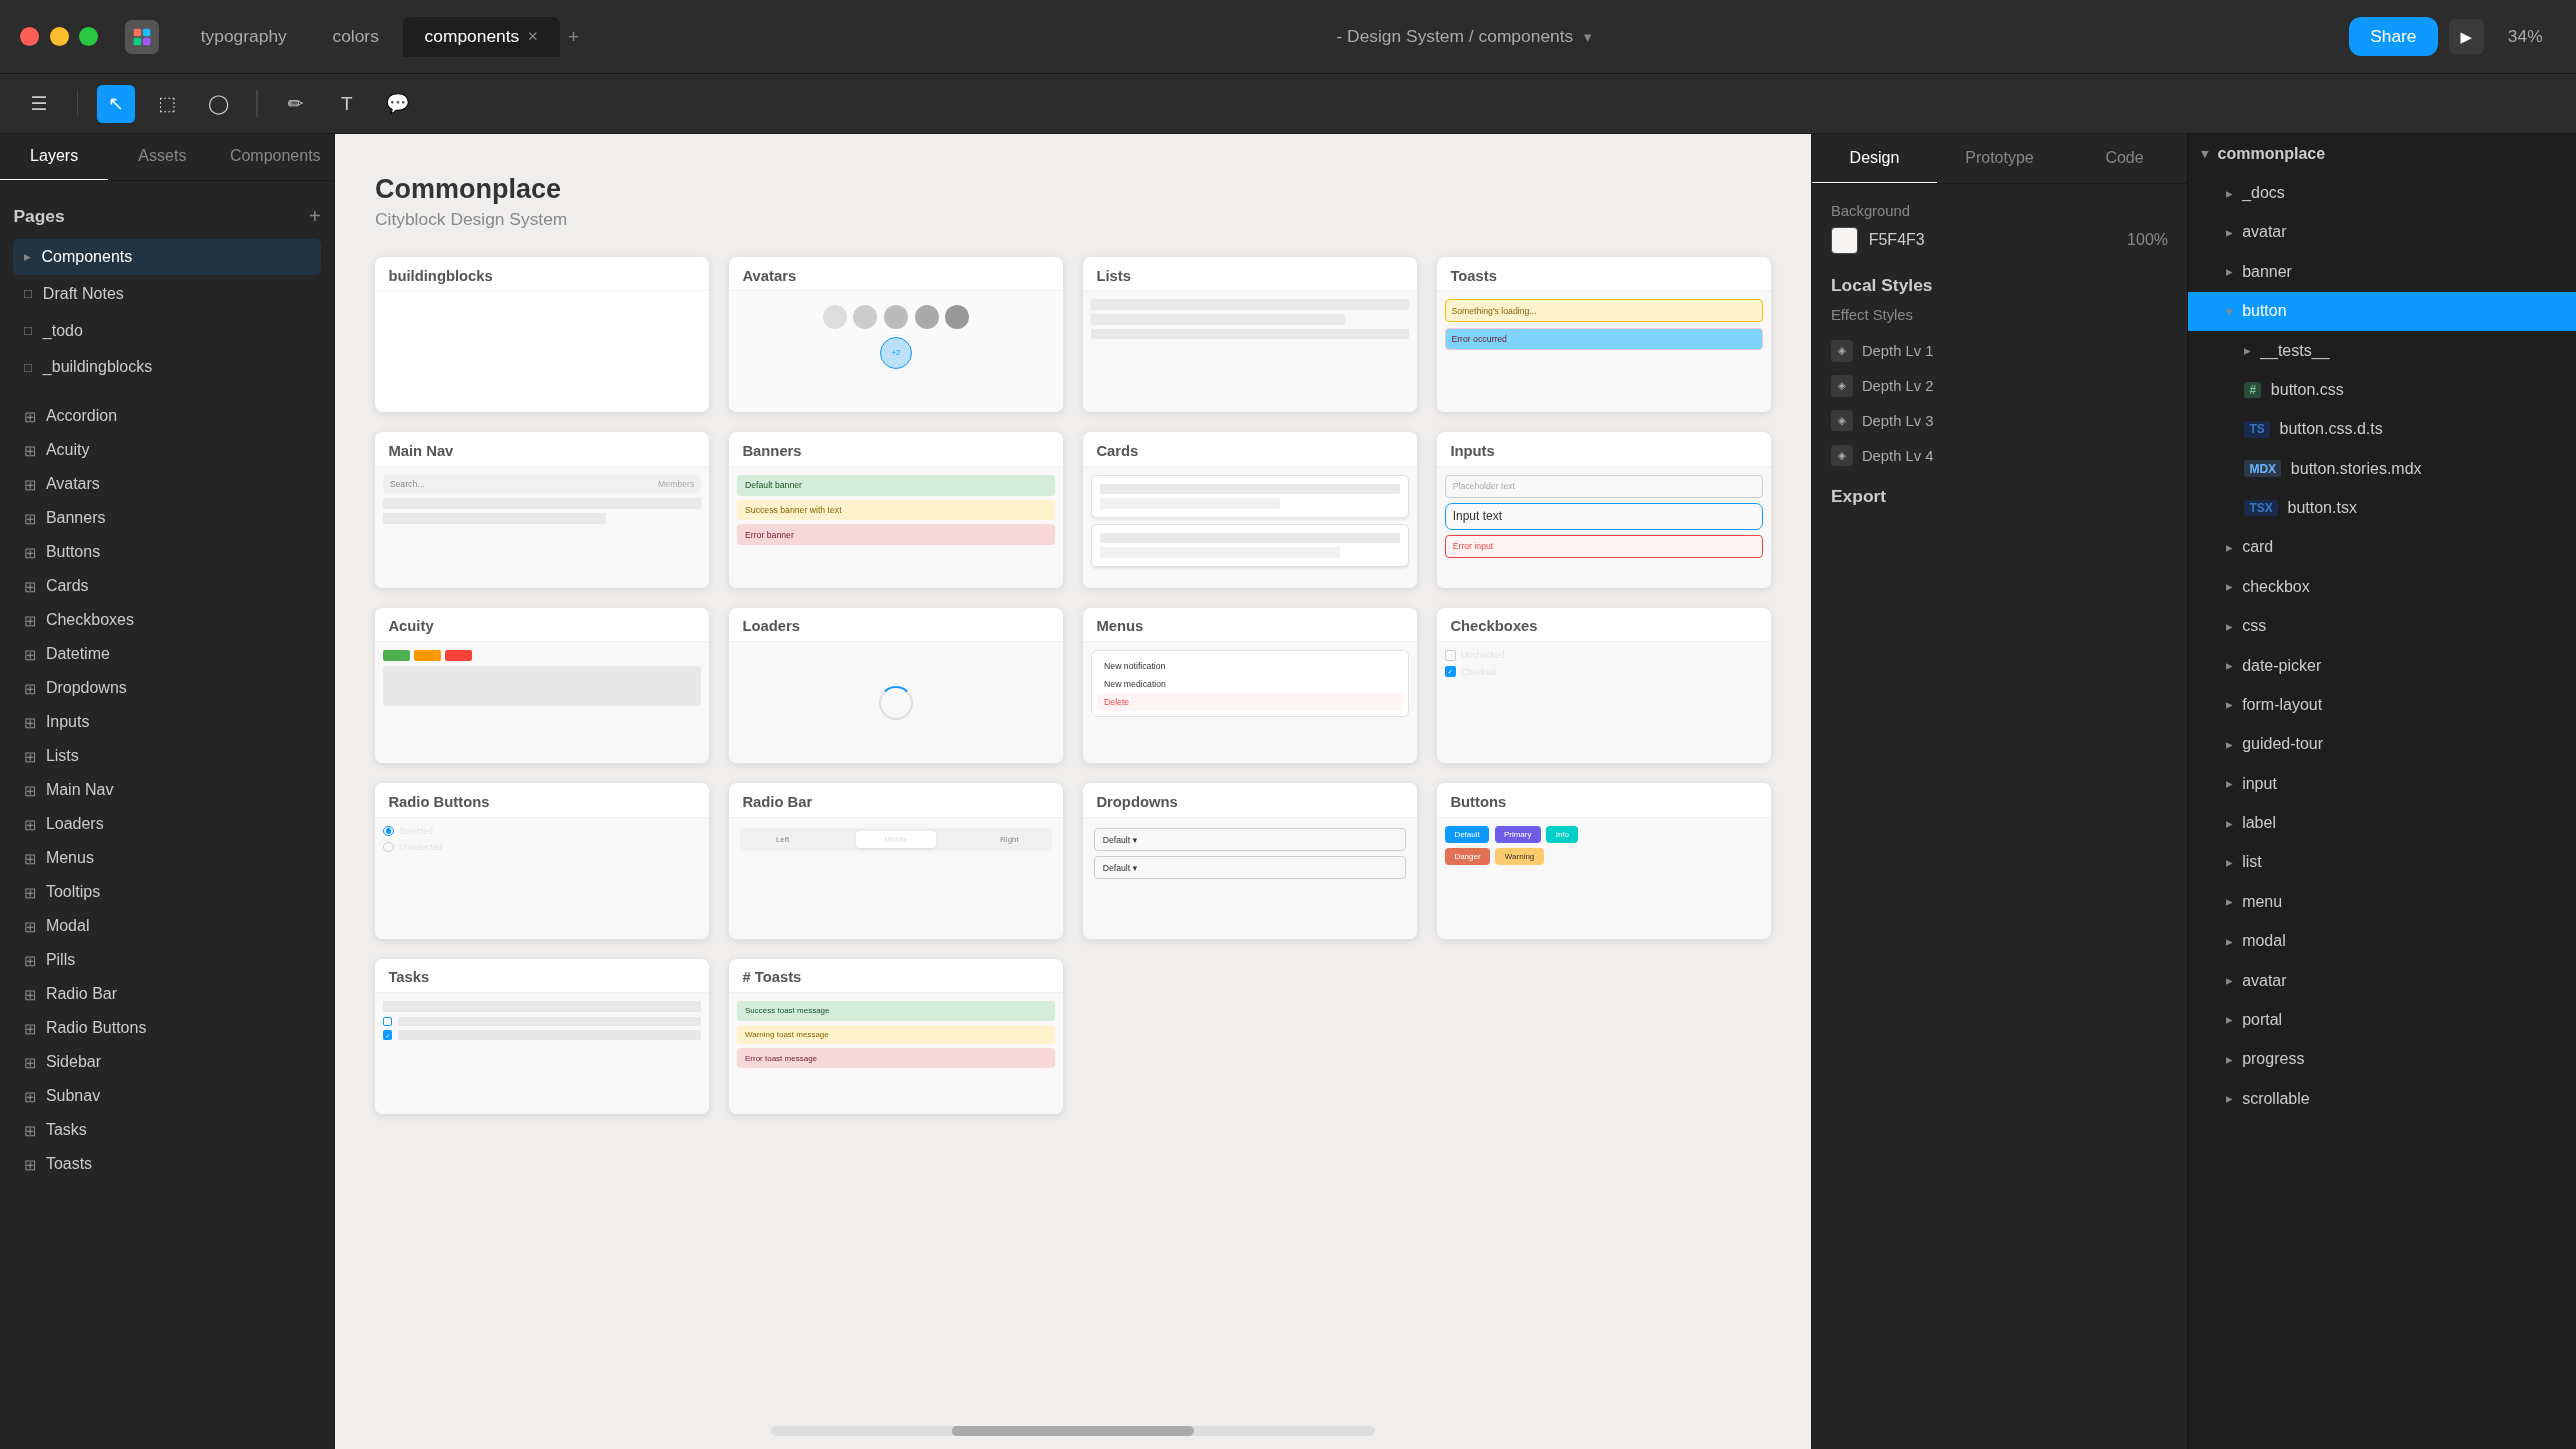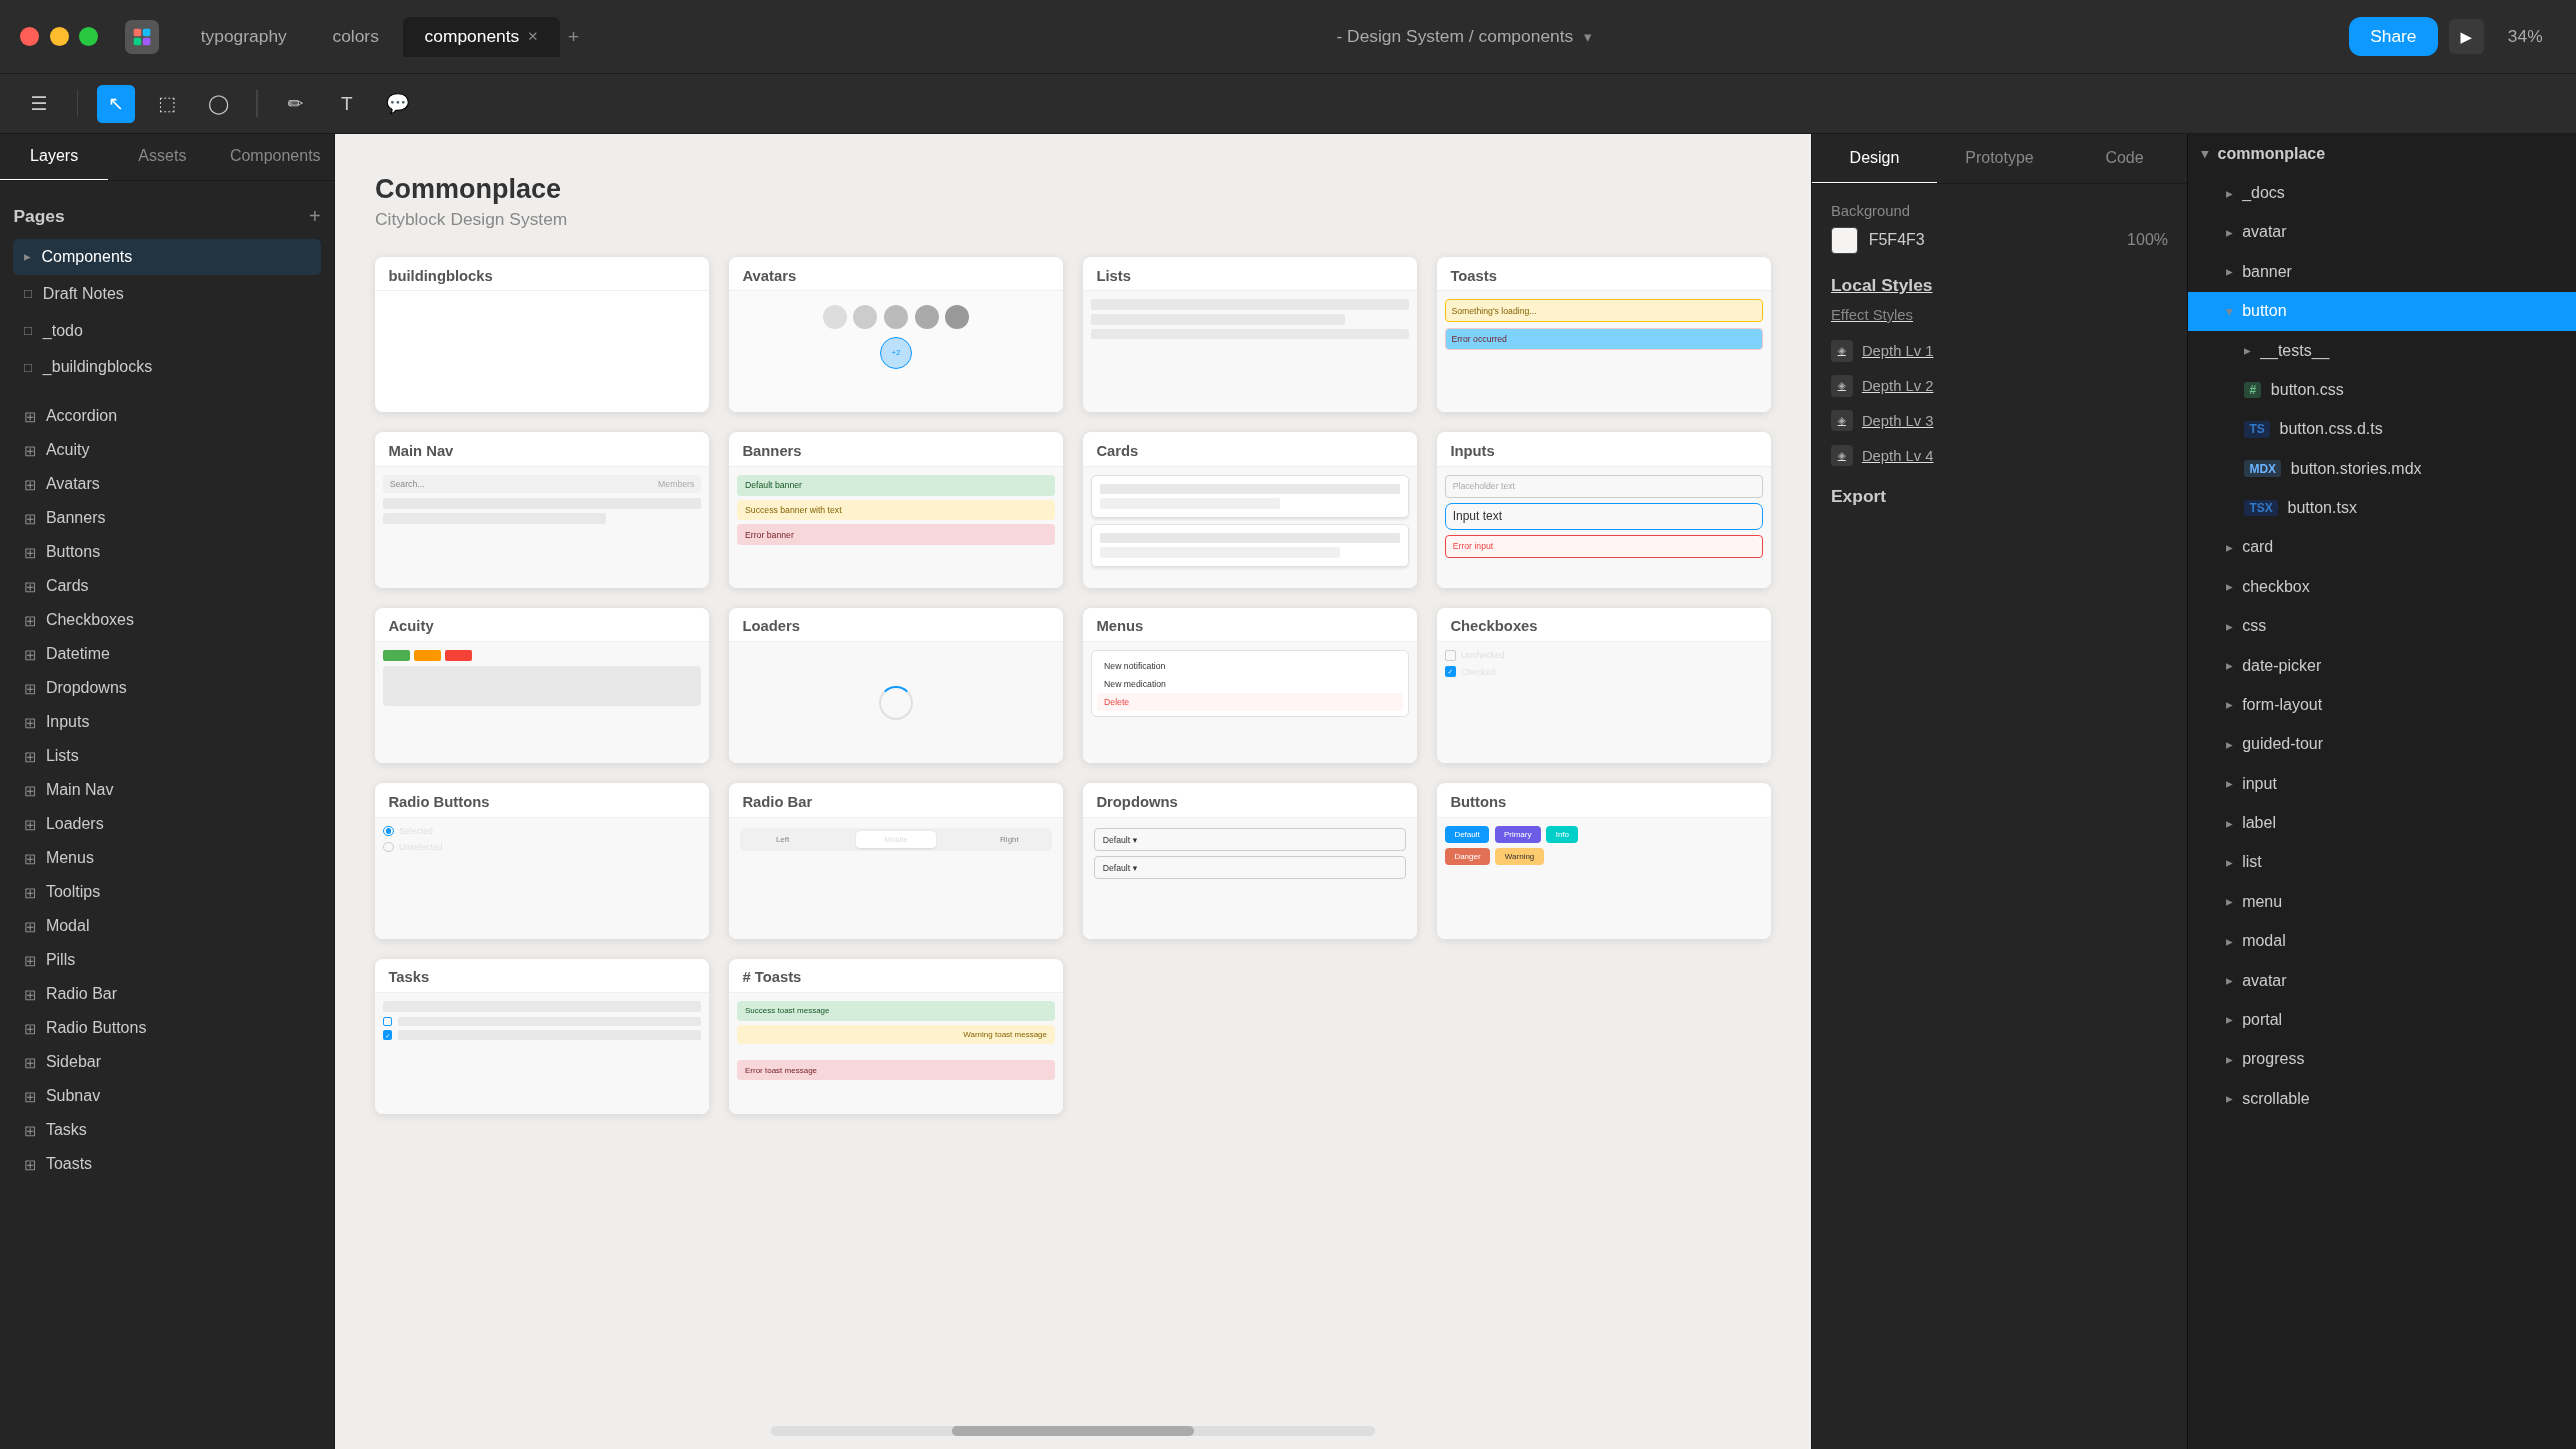--- a/index.html
+++ b/index.html
@@ -241,21 +241,21 @@
     .canvas-scrollbar-thumb {
       position: absolute;
       left: 30%;
       width: 40%;
       height: 100%;
       background: #aaa;
       border-radius: 4.7px;
     }
 
     
-    .local-styles-section { margin-bottom: 13.4px; text-decoration: underline; }
+    .local-styles-section { margin-bottom: 13.4px; }
     .local-styles-title { font-size: 17.4px; color: #ccc; font-weight: 600; margin-bottom: 10.7px; }
     .effect-style-item { display: flex; align-items: center; gap: 9.4px; padding: 6.7px 0; font-size: 14.8px; color: #aaa; }
     .depth-icon { width: 21.5px; height: 21.5px; background: #3a3a3a; border-radius: 4px; display: flex; align-items: center; justify-content: center; font-size: 10.7px; }
 
     .export-section { margin-top: 13.4px; }
     .export-title { font-size: 17.4px; color: #ccc; font-weight: 600; margin-bottom: 8px; }
   </style>
 </head>
 <body>
 
@@ -645,21 +645,21 @@
               <div style="width:9.4px;height:9.4px;background:#0d99ff;border-radius:2px;display:flex;align-items:center;justify-content:center;color:white;font-size:6px;">✓</div>
               <div style="background:#e8e8e8;height:9.4px;border-radius:2px;flex:1;"></div>
             </div>
           </div>
         </div>
 
         <div class="component-card">
           <div class="component-card-header"># Toasts</div>
           <div class="component-card-body" style="padding:8px;">
             <div style="background:#d4edda;border-radius:4px;padding:5.4px 8px;margin-bottom:4px;font-size:8px;color:#155724;">Success toast message</div>
-            <div style="background:#fff3cd;border-radius:4px;padding:5.4px 8px;margin-bottom:16px;font-size:8px;color:#856404;text-align:right;">Warning toast message</div>
+            <div style="background:#fff3cd;border-radius:4px;padding:5.4px 8px;margin-bottom:4px;font-size:8px;color:#856404;">Warning toast message</div>
             <div style="background:#f8d7da;border-radius:4px;padding:5.4px 8px;font-size:8px;color:#721c24;">Error toast message</div>
           </div>
         </div>
 
       </div>
     </div>
 
     <div class="canvas-scrollbar">
       <div class="canvas-scrollbar-thumb"></div>
     </div>

